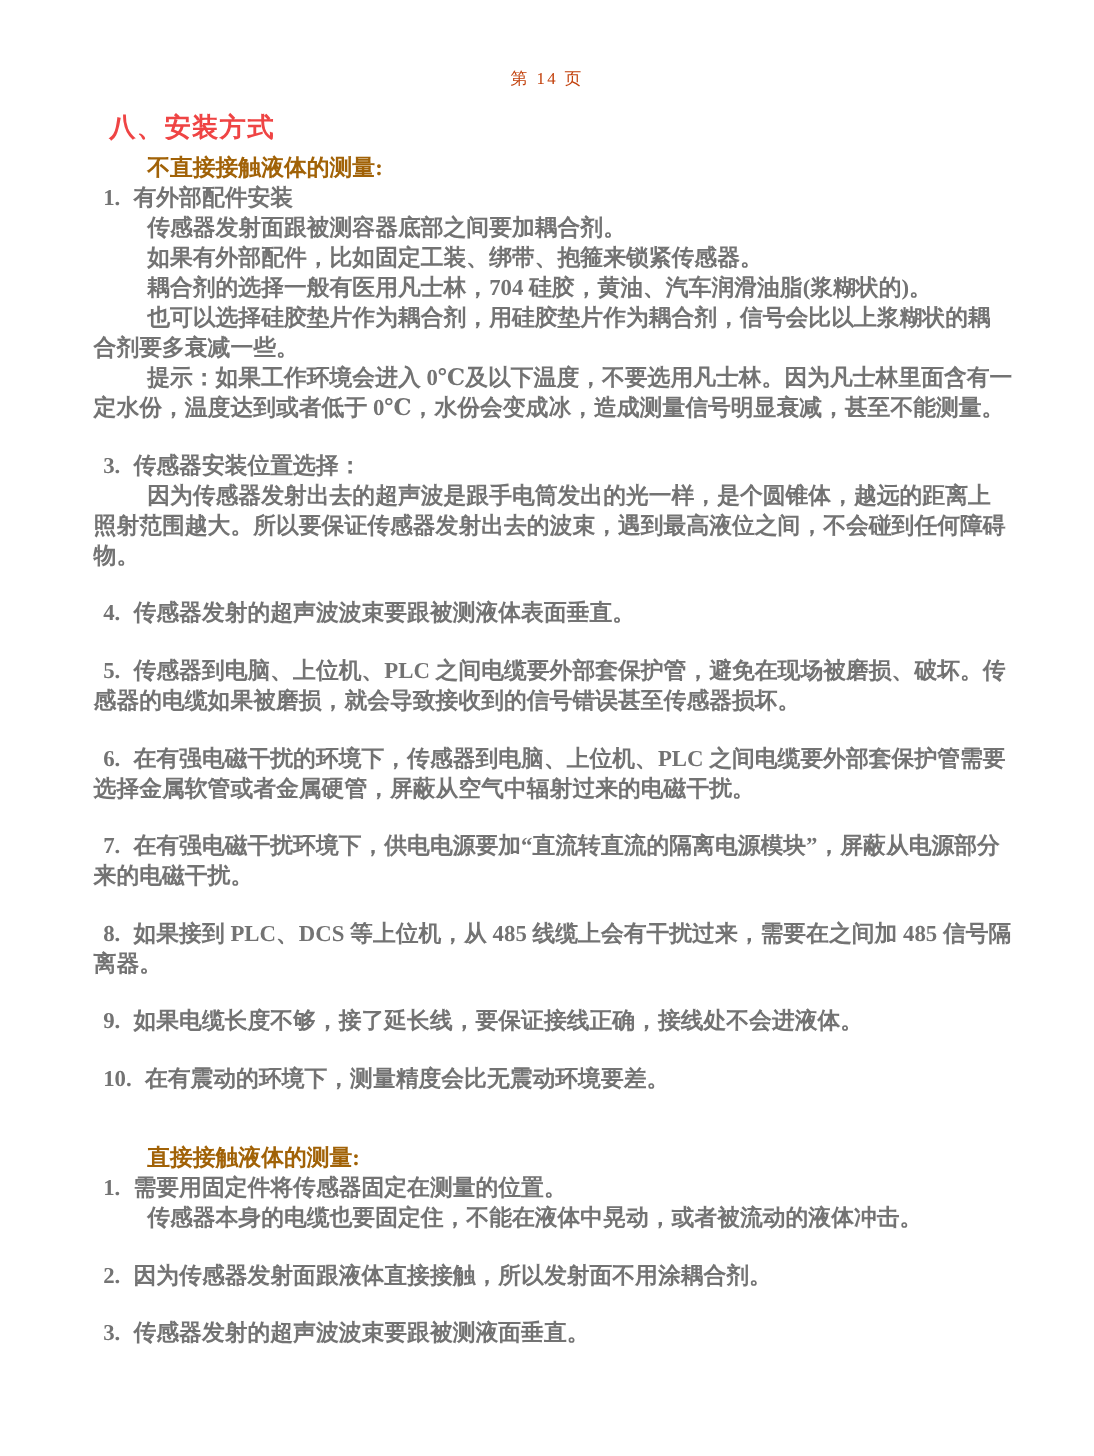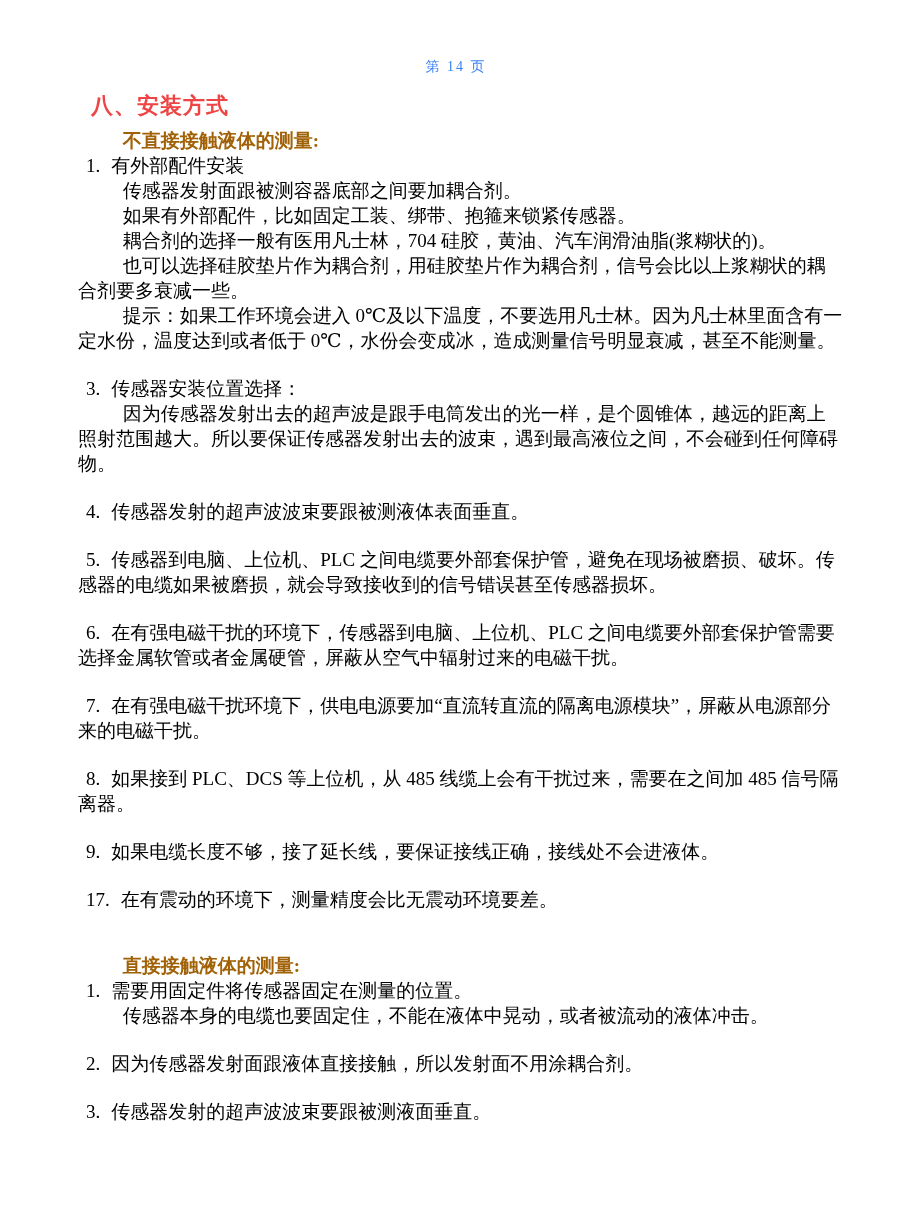--- a/index.html
+++ b/index.html
@@ -14,21 +14,21 @@
     box-sizing: border-box;
   }
   .content {
     padding: 0 68px 0 78px;
   }
   .page-header {
     padding-top: 57px;
     text-align: center;
     font-size: 14px;
     line-height: 20px;
-    color: #3b82f6;
+    color: #c2410c;
     letter-spacing: 2px;
   }
   .doc-title {
     margin: 13px 0 0 13px;
     font-size: 22px;
     line-height: 31px;
     font-weight: bold;
     color: #ef4444;
     letter-spacing: 1px;
   }
@@ -41,21 +41,22 @@
     margin: 0;
   }
   .section-heading.first { margin-top: 7px; }
   .section-heading.later { margin-top: 41px; }
   .item { margin-top: 23px; }
   .item.first-in-section { margin-top: 0; }
   p {
     margin: 0;
     font-size: 19px;
     line-height: 25px;
-    color: #000000;
+    color: #737373;
+    font-weight: bold;
   }
   .li-first { text-indent: 8px; }
   .num { margin-right: 11px; }
   .sub { text-indent: 2.35em; }
 </style>
 </head>
 <body>
 
 <div class="page">
   <div class="page-header">第 14 页</div>
@@ -97,21 +98,21 @@
 
     <div class="item">
       <p class="li-first"><span class="num">8.</span><span>如果接到 PLC、DCS 等上位机，从 485 线缆上会有干扰过来，需要在之间加 485 信号隔离器。</span></p>
     </div>
 
     <div class="item">
       <p class="li-first"><span class="num">9.</span><span>如果电缆长度不够，接了延长线，要保证接线正确，接线处不会进液体。</span></p>
     </div>
 
     <div class="item">
-      <p class="li-first"><span class="num">17.</span><span>在有震动的环境下，测量精度会比无震动环境要差。</span></p>
+      <p class="li-first"><span class="num">10.</span><span>在有震动的环境下，测量精度会比无震动环境要差。</span></p>
     </div>
 
     <h2 class="section-heading later">直接接触液体的测量:</h2>
 
     <div class="item first-in-section">
       <p class="li-first"><span class="num">1.</span><span>需要用固定件将传感器固定在测量的位置。</span></p>
       <p class="sub">传感器本身的电缆也要固定住，不能在液体中晃动，或者被流动的液体冲击。</p>
     </div>
 
     <div class="item">

